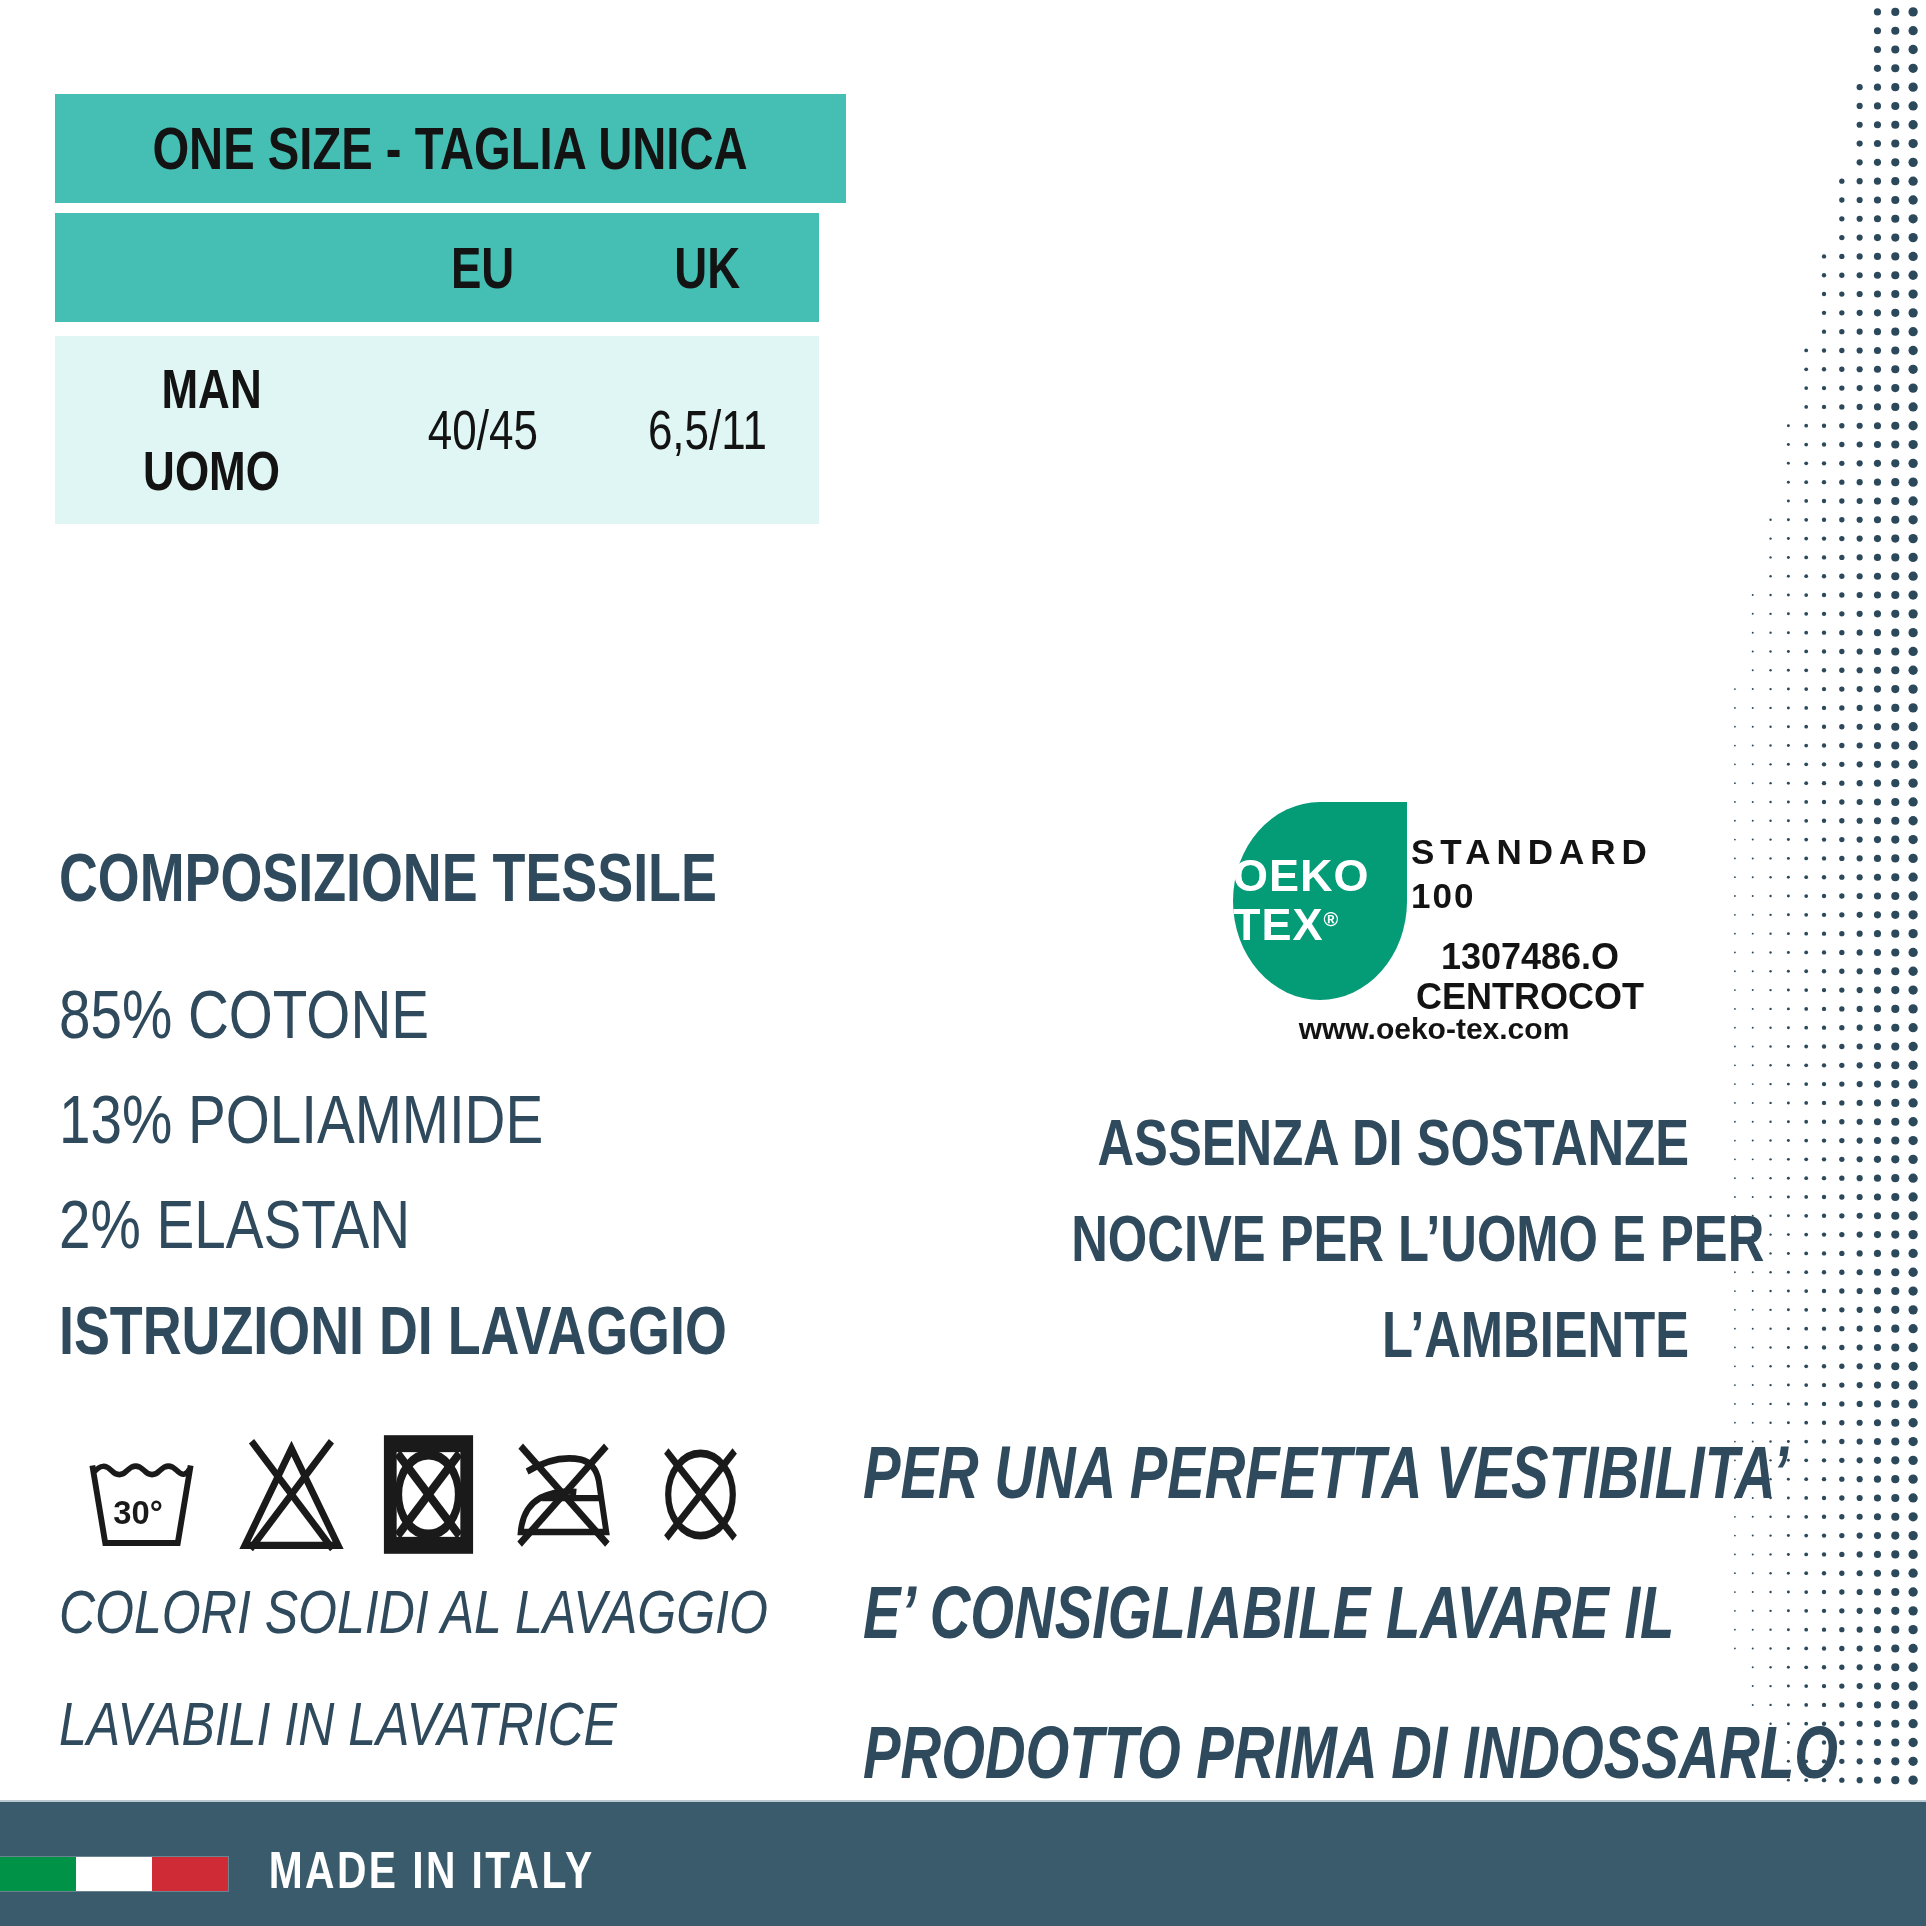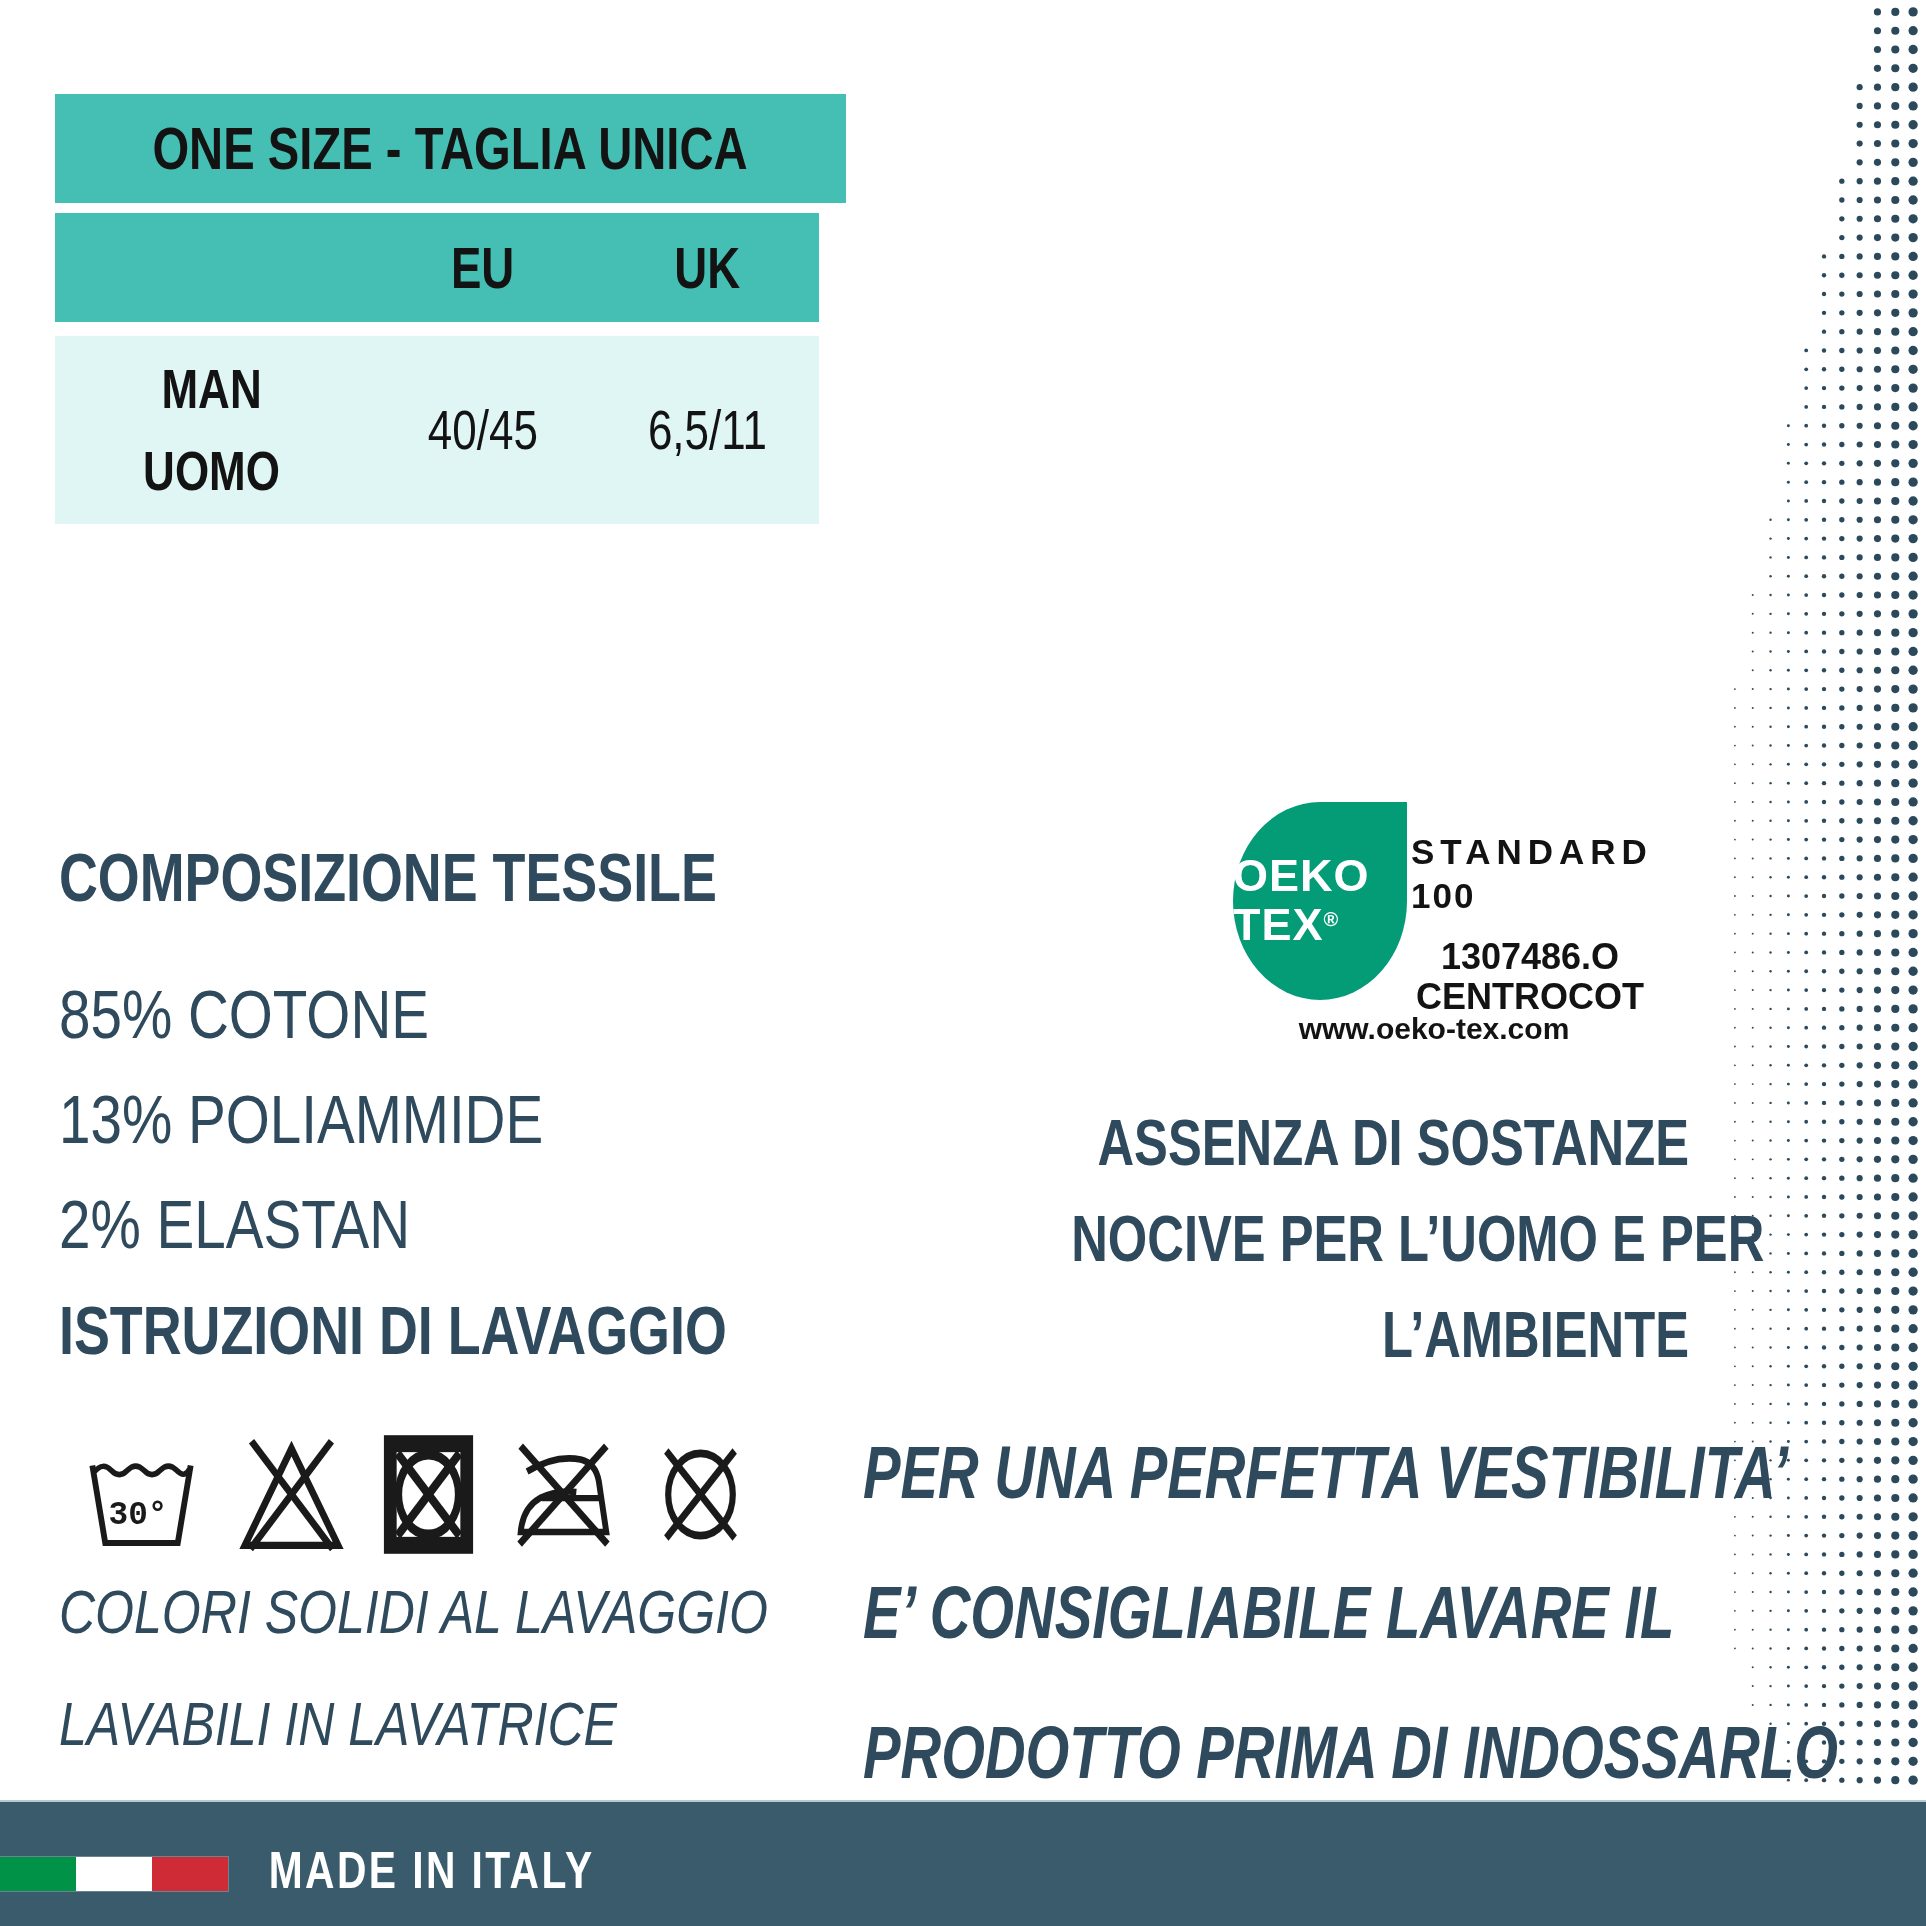--- a/index.html
+++ b/index.html
@@ -32,21 +32,21 @@
   .vals .cell{height:188px;background:var(--row-light);}
   .vals .cell span{font-size:55px;color:var(--ink);}
   .vals .c1 span{font-weight:bold;line-height:1.5;}
 
   
   .sec-heading{position:absolute;left:59px;font-size:69px;font-weight:bold;color:var(--slate);white-space:nowrap;}
   #comp-heading{top:838px;}
   #istr-heading{top:1291px;}
   .comp-list{position:absolute;left:59px;top:962px;}
   .comp-list div{font-size:69px;line-height:105px;white-space:nowrap;}
-  .icons-row{position:absolute;left:83px;top:1434px;display:flex;align-items:center;gap:36px;font-family:Liberation Mono, monospace;}
+  .icons-row{position:absolute;left:83px;top:1434px;display:flex;align-items:center;gap:36px;}
   .icons-row svg{display:block;}
   .wash-notes{position:absolute;left:59px;top:1556px;}
   .wash-notes div{font-style:italic;font-size:61px;line-height:112px;white-space:nowrap;}
 
   
   .oeko-drop{
     position:absolute;left:1233px;top:802px;width:174px;height:198px;
     background:var(--green);border-radius:50% 0 50% 50%;
     display:flex;flex-direction:column;justify-content:center;
     color:#fff;font-weight:bold;line-height:1.08;

